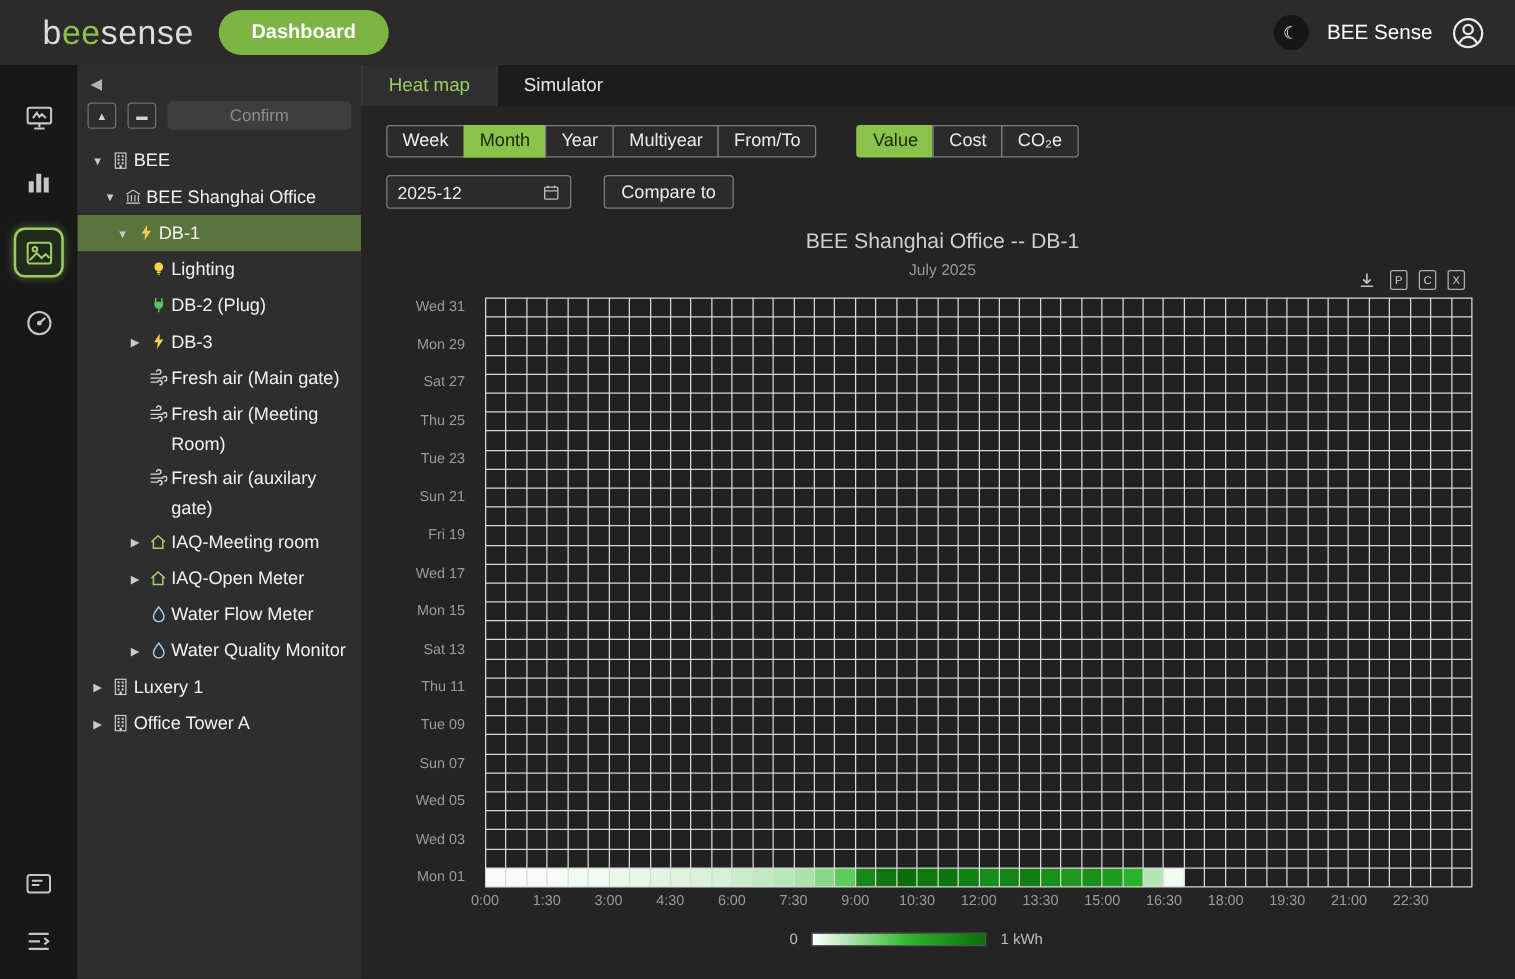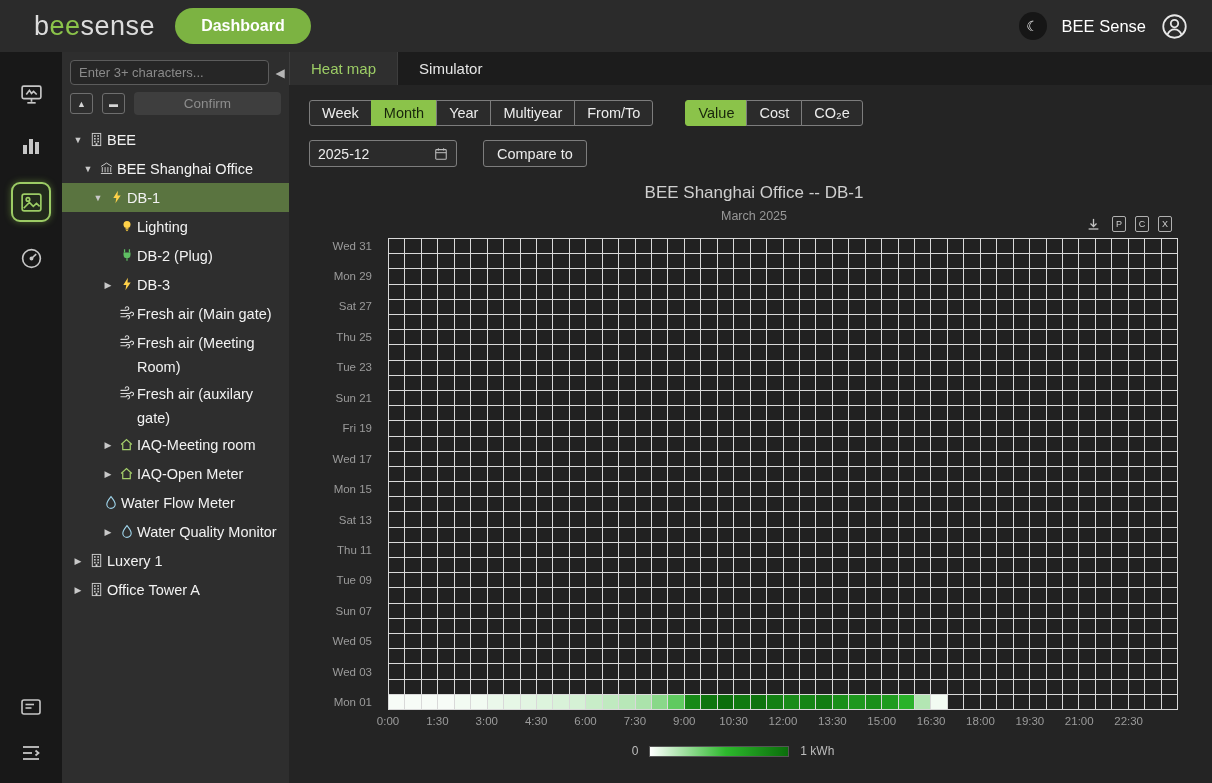--- a/index.html
+++ b/index.html
@@ -145,21 +145,20 @@
             <line x1="4" y1="12" x2="13" y2="12"></line>
             <line x1="4" y1="18" x2="20" y2="18"></line>
             <path d="M16.5 9.5 L19.5 12 L16.5 14.5"></path>
           </svg>
         </div>
       </div>
   </div>
 
   <div class="sidebar">
     <div class="search-row">
-      <input class="search-input" placeholder="Enter 3+ characters..." style="">
       <span class="panel-collapse">◀</span>
     </div>
     <div class="tree-toolbar">
       <div class="sq-btn">▲</div>
       <div class="sq-btn">▬</div>
       <button class="confirm-btn">Confirm</button>
     </div>
     <div class="tree">
         <div class="tree-row" style="padding-left: 8px;">
           <span class="chev">▼</span>
@@ -277,21 +276,21 @@
         <div class="tree-row" style="padding-left: 38px;">
           <span class="chev">▶</span>
           <span class="t-icon">
             <svg viewBox="0 0 16 16" width="15" height="15" fill="none" stroke="#a5d06b" stroke-width="1.3">
               <path d="M2.3 8 L8 2.8 L13.7 8"></path>
               <path d="M4 7.2 V13.4 H12 V7.2"></path>
             </svg>
           </span>
           <span class="t-label">IAQ-Open Meter</span>
         </div>
-        <div class="tree-row" style="padding-left: 22px;">
+        <div class="tree-row" style="padding-left: 38px;">
           <span class="chev"></span>
           <span class="t-icon">
             <svg viewBox="0 0 16 16" width="14" height="14" fill="none" stroke="#9fd4ea" stroke-width="1.3">
               <path d="M8 1.8 C8 1.8 3.2 7.6 3.2 10.5 a4.8 4.8 0 0 0 9.6 0 C12.8 7.6 8 1.8 8 1.8 Z"></path>
             </svg>
           </span>
           <span class="t-label">Water Flow Meter</span>
         </div>
         <div class="tree-row" style="padding-left: 38px;">
           <span class="chev">▶</span>
@@ -369,21 +368,21 @@
               <line x1="5" y1="1.5" x2="5" y2="4"></line>
                 <line x1="11" y1="1.5" x2="11" y2="4"></line>
             </svg>
           </span>
         </div>
         <button class="compare-btn">Compare to</button>
       </div>
     </div>
 
     <div class="chart-title">BEE Shanghai Office -- DB-1</div>
-    <div class="chart-subtitle">March 2025</div>
+    <div class="chart-subtitle">July 2025</div>
 
     <div class="export-icons">
       <span class="exp-dl">
         <svg viewBox="0 0 16 16" width="15" height="15" fill="none" stroke="#c4c4c4" stroke-width="1.4">
           <path d="M8 2 V9.8"></path>
             <path d="M4.8 7 L8 10.2 L11.2 7"></path>
             <path d="M2.8 12.8 H13.2"></path>
         </svg>
       </span>
       <span style="display:flex;gap:9px;">

